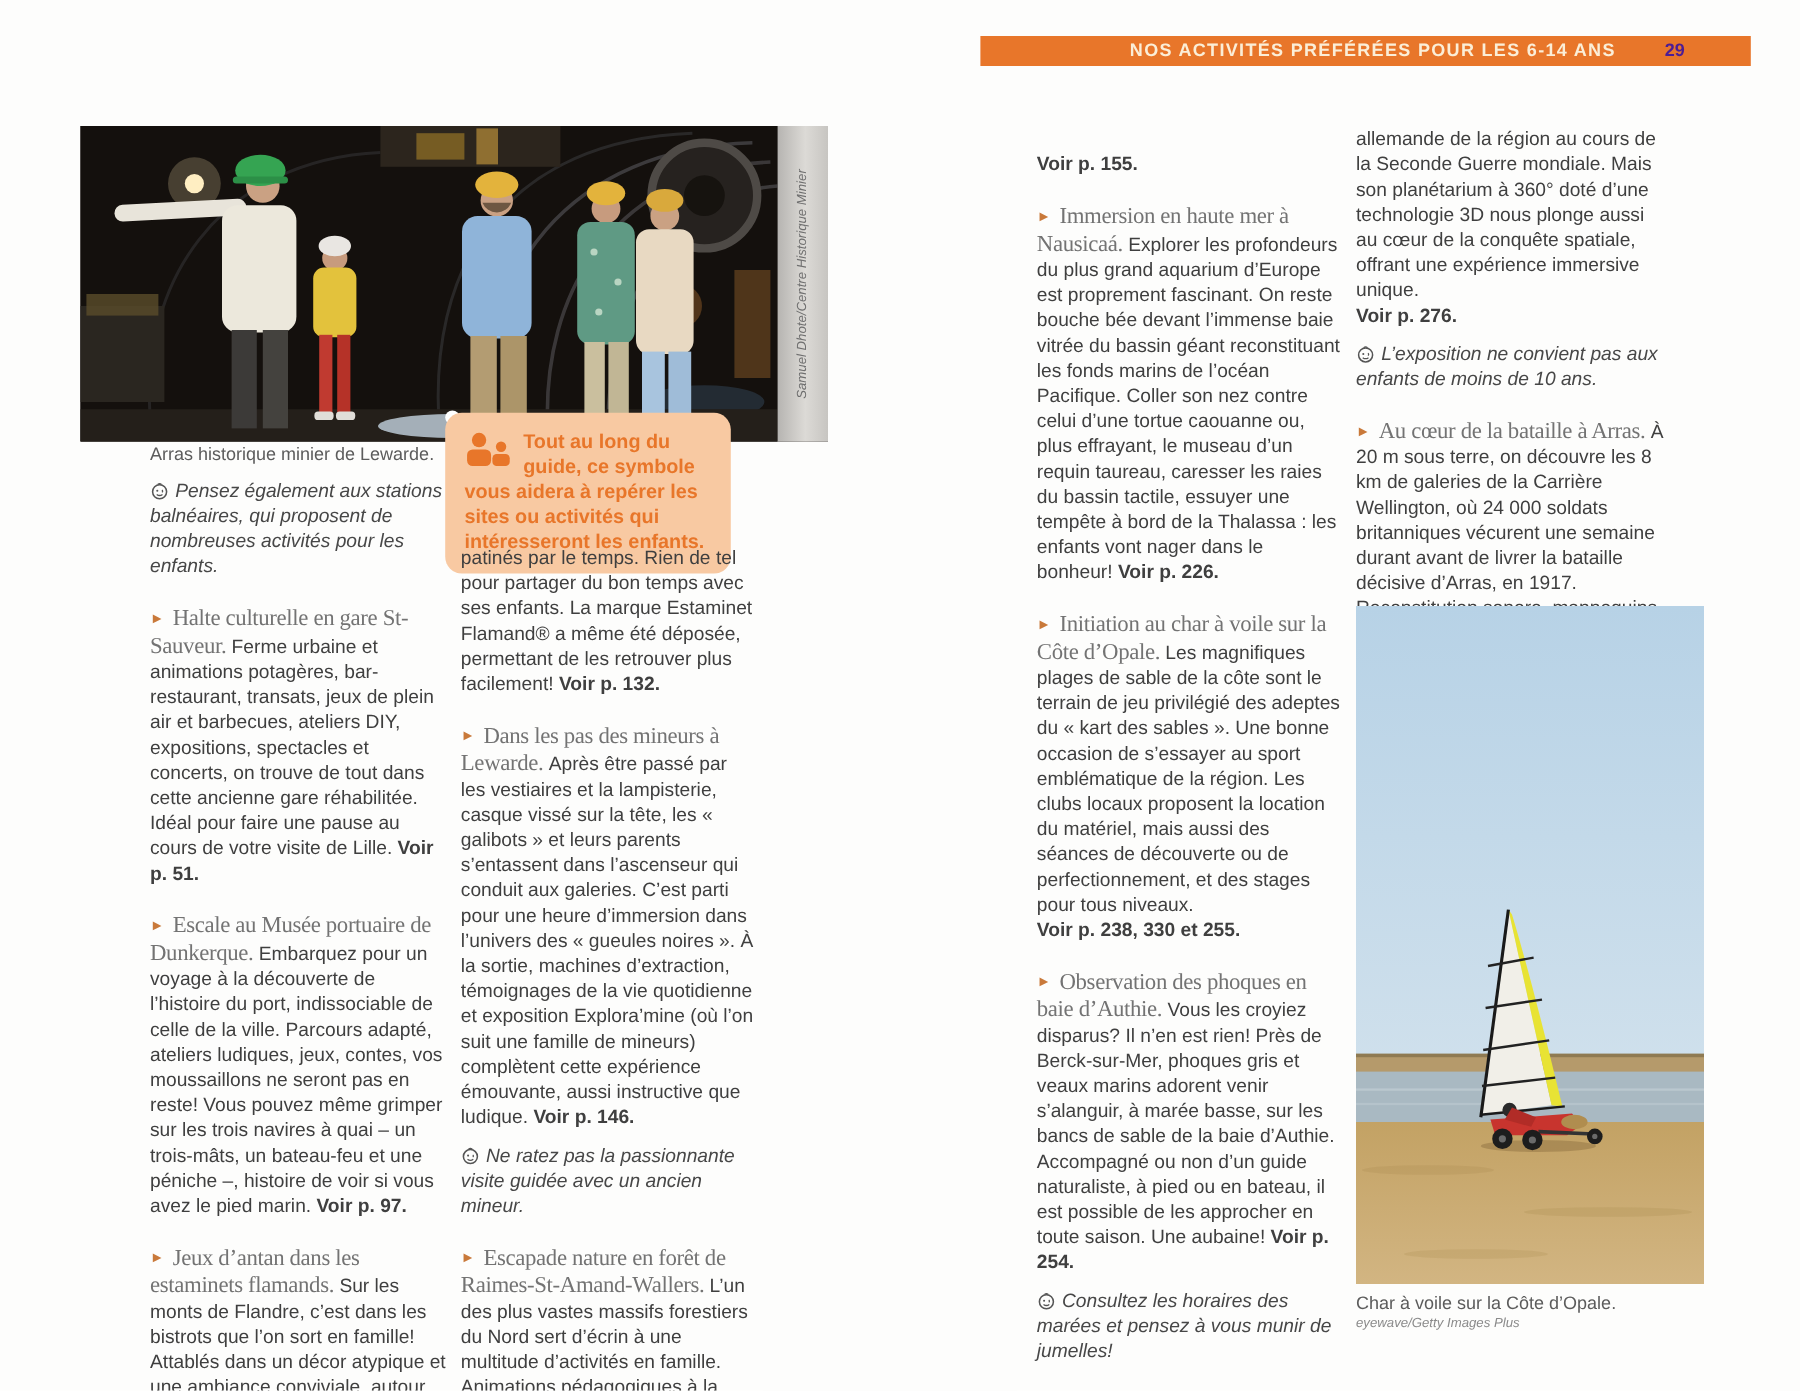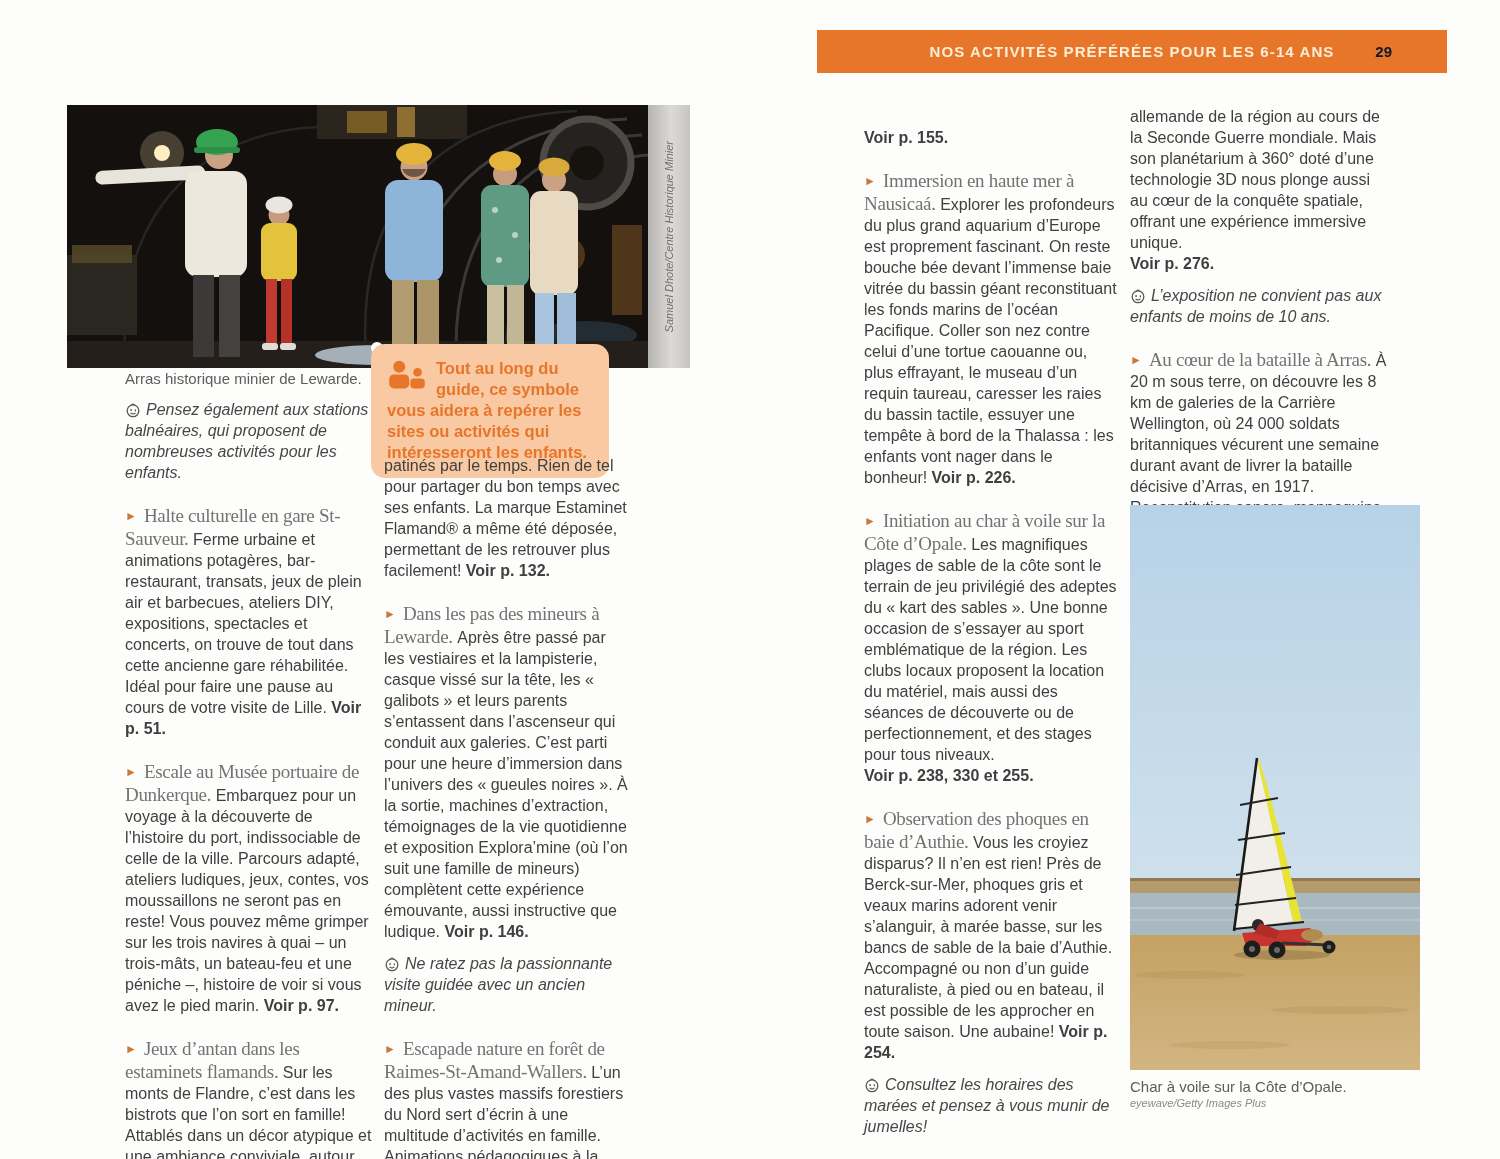--- a/index.html
+++ b/index.html
@@ -6,25 +6,25 @@
   #page{position:relative;width:1500px;height:1159px;background:#fdfdfc;overflow:hidden;
         font-family:"Liberation Sans",sans-serif;color:#3f3f3f;}
 
   
   .banner-left{position:absolute;left:67px;top:28px;width:560px;height:58px;background:#e8762a;}
   .banner-inner{position:absolute;left:72px;top:7px;right:14px;bottom:7px;background:#ffffff;
                 border-radius:9px;display:flex;align-items:center;padding-left:16px;gap:13px;}
   .banner-title{font-size:36px;font-weight:bold;color:#e8762a;letter-spacing:-0.5px;white-space:nowrap;}
 
   
-  .banner-right{position:absolute;left:817px;top:30px;width:630px;height:43px;background:#e8762a;
-                display:flex;align-items:center;justify-content:center;}
+  .banner-right{position:absolute;left:817px;top:30px;width:630px;height:25px;background:#e8762a;
+                display:flex;align-items:center;justify-content:center;padding-left:12px;}
   .banner-right .rtitle{font-size:15px;font-weight:bold;color:#fbeed7;letter-spacing:1.1px;}
   .banner-right .pageno{position:absolute;right:55px;top:0;height:100%;display:flex;align-items:center;
-                font-size:15px;font-weight:bold;color:#0f172a;}
+                font-size:15px;font-weight:bold;color:#4c1d95;}
 
   
   .photo-left{position:absolute;left:67px;top:105px;width:623px;height:263px;background:#14100d;}
   .photo-left svg{display:block;}
   .credit-strip{position:absolute;top:0;right:0;width:42px;height:100%;
                 background:linear-gradient(90deg,#b6b4b1,#dcdad6 55%,#c7c5c1);
                 display:flex;align-items:center;justify-content:center;}
   .credit-vert{writing-mode:vertical-rl;transform:rotate(180deg);font-size:11px;font-style:italic;color:#6f6f6f;white-space:nowrap;}
 
   .photo-right{position:absolute;left:1130px;top:505px;width:290px;height:565px;}

